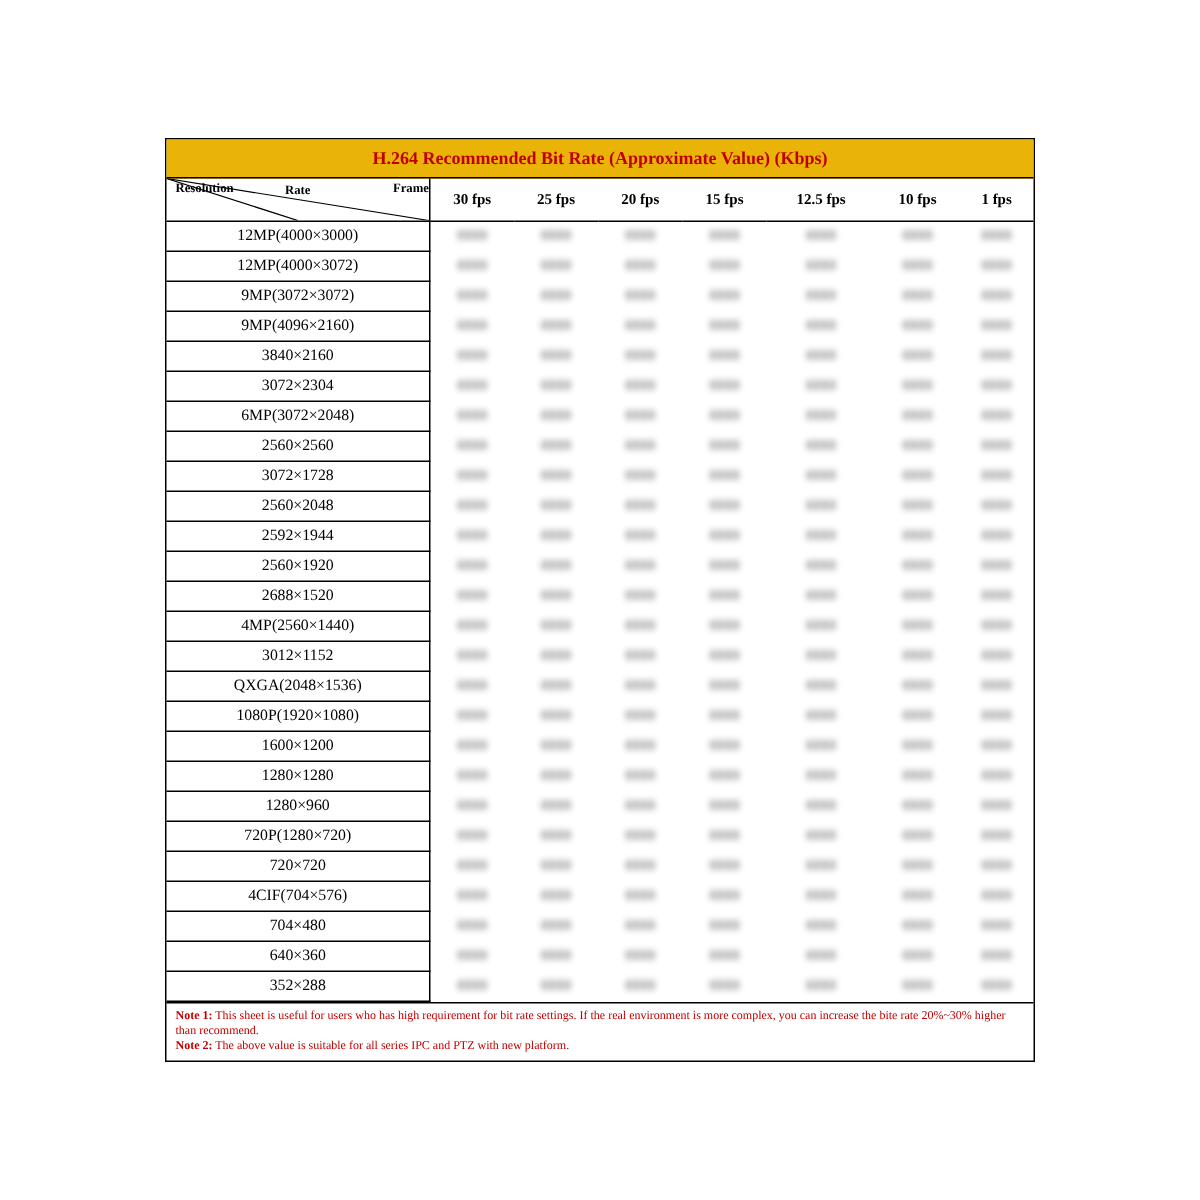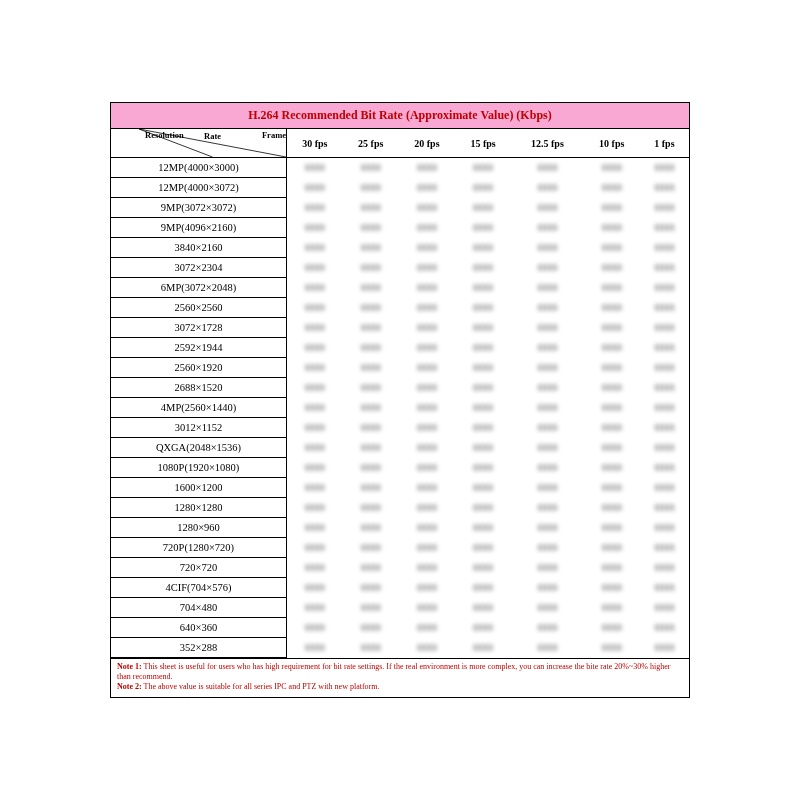--- a/index.html
+++ b/index.html
@@ -22,21 +22,21 @@
     width: 580px;
     background: #fff;
     border: 1px solid #000;
   }
   .title {
     text-align: center;
     padding: 5px 4px;
     font-weight: bold;
     font-size: 12px;
     color: #c00000;
-    background: #f9a8d4;
+    background: #eab308;
     border-bottom: 1px solid #000;
   }
   table {
     border-collapse: collapse;
     width: 100%;
     table-layout: fixed;
   }
   th, td {
     font-size: 10px;
     padding: 0;
@@ -67,21 +67,20 @@
   }
   th.res-head {
     position: relative;
     height: 28px;
     border-right: 1px solid #000;
     border-bottom: 1px solid #000;
   }
   .res-head .diag {
     position: absolute;
     inset: 0;
-    margin-left: 28px;
   }
   .res-head svg {
     position: absolute;
     inset: 0;
     width: 100%;
     height: 100%;
   }
   .res-head .lbl-res {
     position: absolute;
     top: 1px;
@@ -237,20 +236,30 @@
             <td class="res">3072×1728</td>
             <td class="val">0000</td>
             <td class="val">0000</td>
             <td class="val">0000</td>
             <td class="val">0000</td>
             <td class="val">0000</td>
             <td class="val">0000</td>
             <td class="val">0000</td>
           </tr>
           <tr>
+            <td class="res">2560×2048</td>
+            <td class="val">0000</td>
+            <td class="val">0000</td>
+            <td class="val">0000</td>
+            <td class="val">0000</td>
+            <td class="val">0000</td>
+            <td class="val">0000</td>
+            <td class="val">0000</td>
+          </tr>
+          <tr>
             <td class="res">2592×1944</td>
             <td class="val">0000</td>
             <td class="val">0000</td>
             <td class="val">0000</td>
             <td class="val">0000</td>
             <td class="val">0000</td>
             <td class="val">0000</td>
             <td class="val">0000</td>
           </tr>
           <tr>

